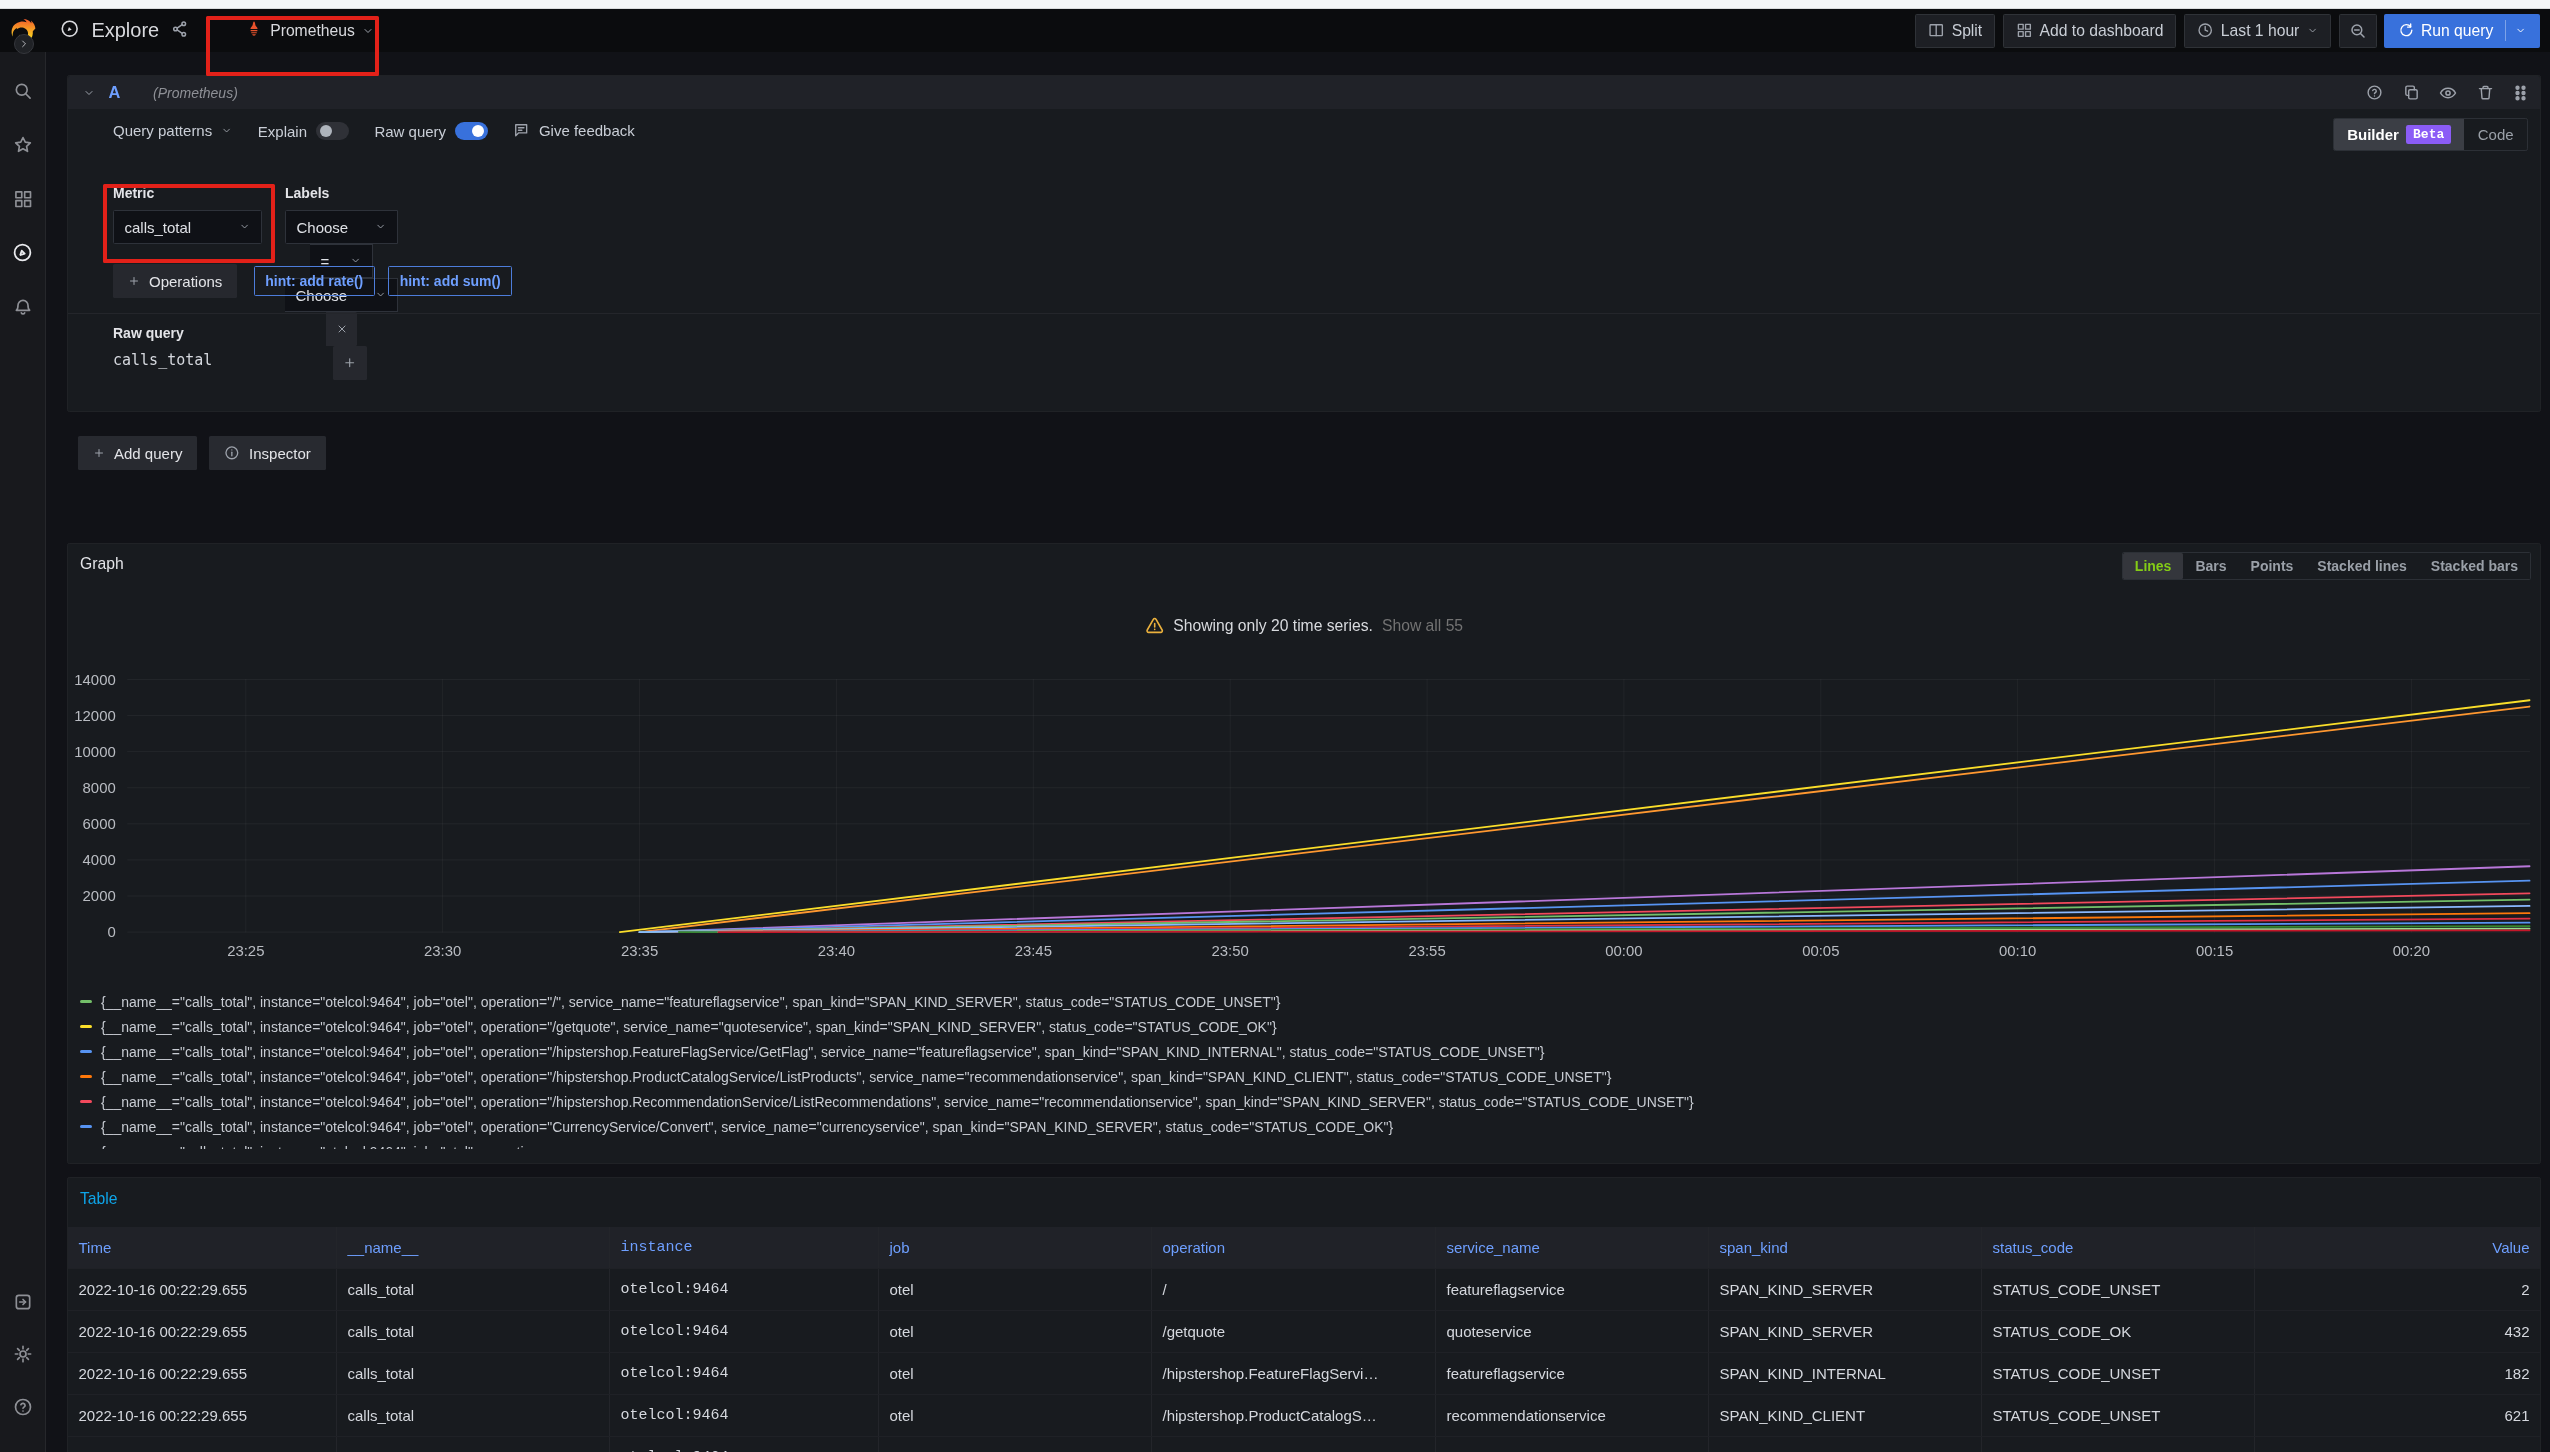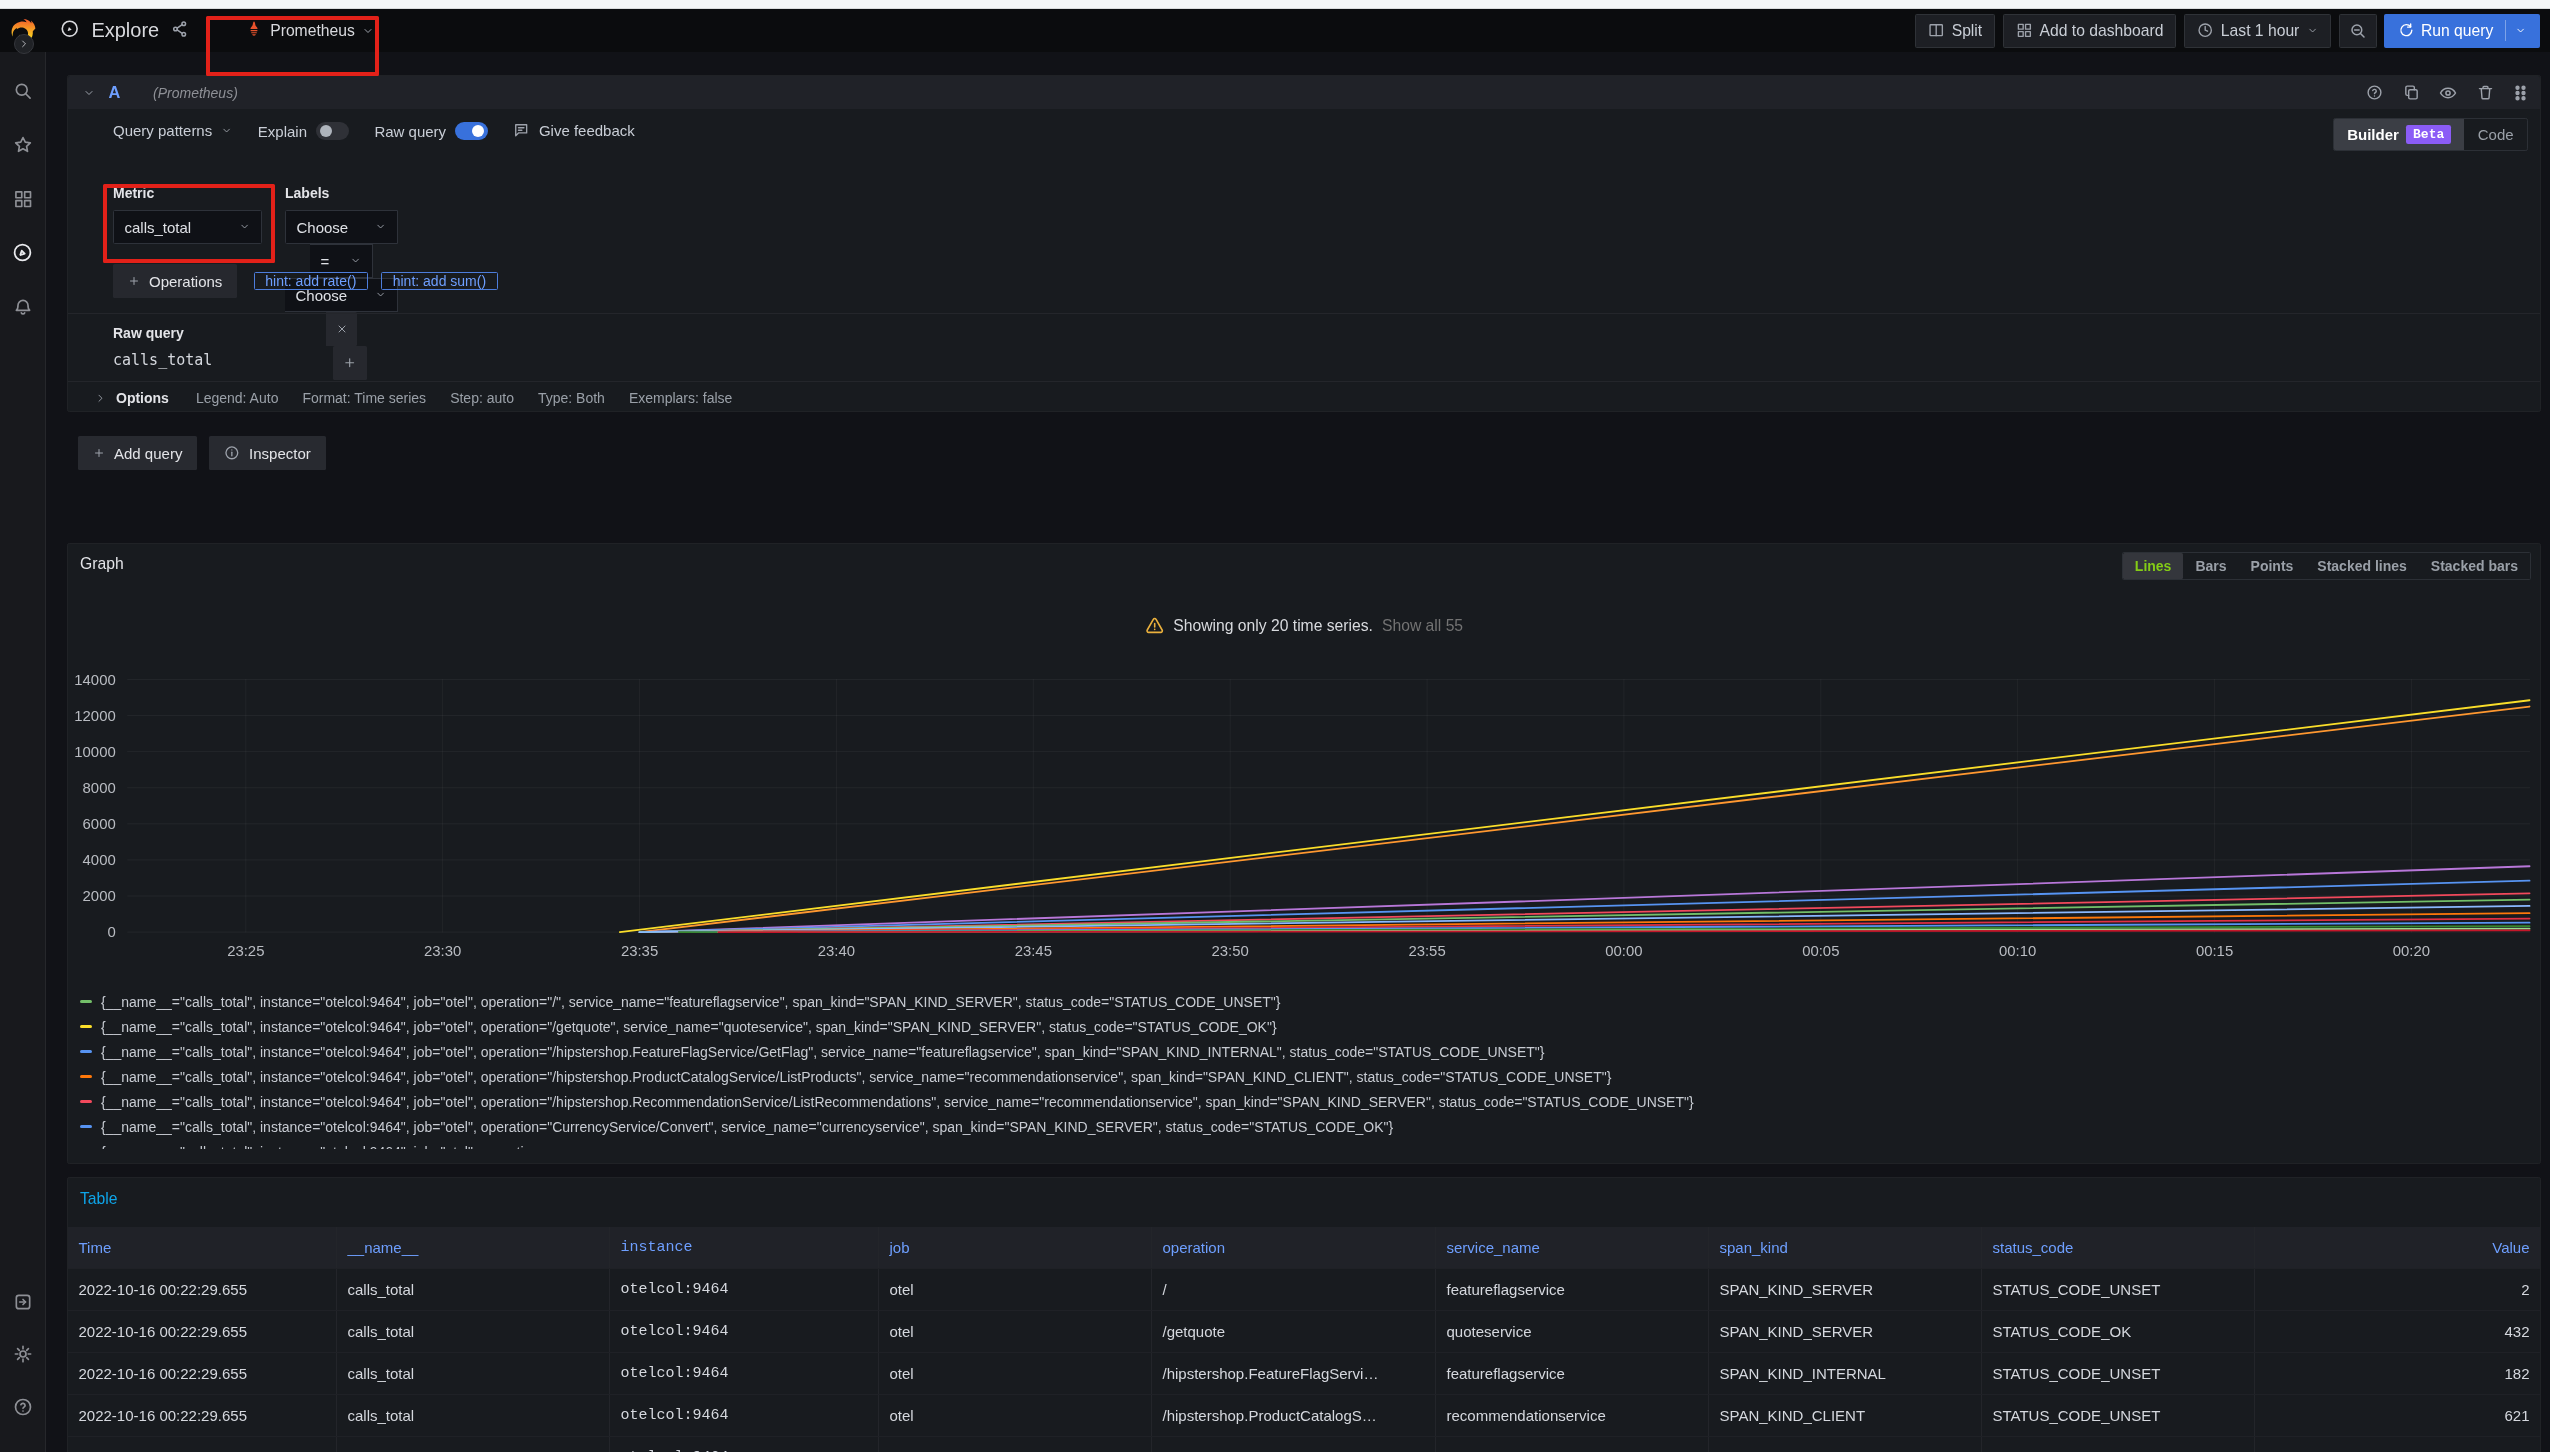--- a/index.html
+++ b/index.html
@@ -63,22 +63,22 @@
       display:flex;align-items:center;justify-content:space-between;padding:0 10.5px;font-size:15px;color:#dfe1e6;cursor:pointer;}
   .labels-row{display:flex;align-items:center;margin-top:9px;flex-direction:column;}
   .sq-btn{height:34px;width:31px;background:#26282e;border:none;border-radius:0 1.5px 1.5px 0;color:#c9ced6;
       font-size:16.4px;display:flex;align-items:center;justify-content:center;cursor:pointer;}
   .plus-btn{height:34px;width:34px;background:#26282e;border:none;border-radius:1.5px;color:#c9ced6;font-size:18px;
       margin-left:16.4px;display:flex;align-items:center;justify-content:center;cursor:pointer;}
 
   #ops-row{position:absolute;top:188px;left:45px;display:flex;align-items:center;gap:16.4px;}
   .ops-btn{height:34px;background:#26282e;border:none;border-radius:1.5px;color:#e3e4e8;font-size:15px;
       padding:0 15px;display:flex;align-items:center;gap:9px;cursor:pointer;}
-  .hint-btn{height:18px;background:transparent;border:0.7px solid #4d7ddb;border-radius:1.5px;color:#6e9fff;
-      font-size:14px;font-weight:400;padding:0 10.5px;display:flex;align-items:center;cursor:pointer;}
+  .hint-btn{height:30px;background:transparent;border:0.7px solid #4d7ddb;border-radius:1.5px;color:#6e9fff;
+      font-size:14px;font-weight:700;padding:0 10.5px;display:flex;align-items:center;cursor:pointer;}
 
   #rawquery-sec{position:absolute;top:237px;left:0;right:0;border-top:0.7px solid #24262b;padding:10.5px 12px 0 45px;}
   .rq-label{font-size:14px;font-weight:600;color:#e3e4e8;}
   .rq-value{font-family:"DejaVu Sans Mono",monospace;font-size:15px;color:#d5d8de;margin-top:10.5px;}
   #options-row{position:absolute;top:305px;left:0;right:0;height:33px;border-top:0.7px solid #24262b;
       display:flex;align-items:center;gap:24px;padding-left:27px;cursor:pointer;}
   .opt-label{font-size:14px;font-weight:600;color:#e3e4e8;margin-right:3px;}
   .opt-item{font-size:14px;color:#9aa0a8;}
 
   #addquery-row{position:absolute;top:436px;left:78px;display:flex;gap:12px;}
@@ -414,35 +414,20 @@
           <button class="hint-btn">hint: add rate()</button>
           <button class="hint-btn">hint: add sum()</button>
         </span>
     </div>
 
     <div id="rawquery-sec">
       <div class="rq-label">Raw query</div>
       <div class="rq-value">calls_total</div>
     </div>
 
-    <div id="options-row">
-      <span style="display:flex;align-items:center;gap:10.5px;">
-        <svg width="10.5" height="10.5" viewBox="0 0 24 24">
-            <polyline points="9,5 16,12 9,19"></polyline>
-          </svg>
-        <span class="opt-label">Options</span>
-      </span>
-      <span id="options-items" style="display:flex;gap:24px;">
-          <span class="opt-item">Legend: Auto</span>
-          <span class="opt-item">Format: Time series</span>
-          <span class="opt-item">Step: auto</span>
-          <span class="opt-item">Type: Both</span>
-          <span class="opt-item">Exemplars: false</span>
-        </span>
-    </div>
   </div>
 
   <div id="addquery-row">
     <button class="gray-btn">
       <svg width="12" height="12" viewBox="0 0 24 24">
           <line x1="12" y1="5" x2="12" y2="19"></line>
           <line x1="5" y1="12" x2="19" y2="12"></line>
         </svg>
       <span>Add query</span>
     </button>

